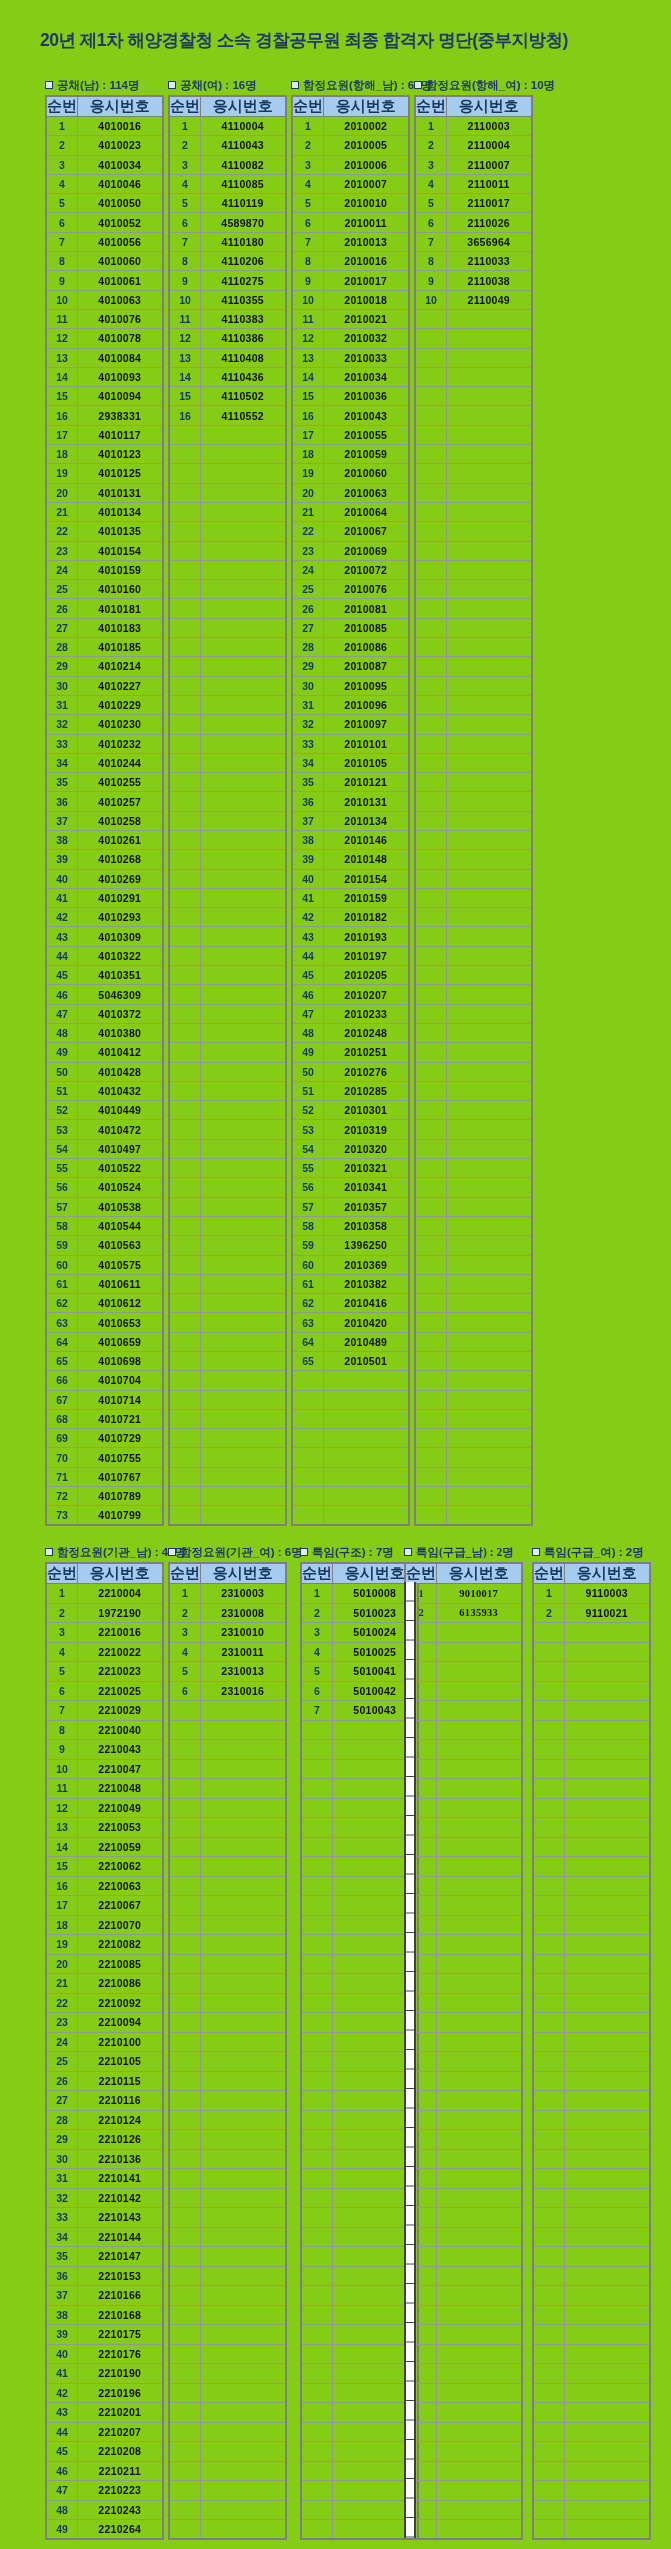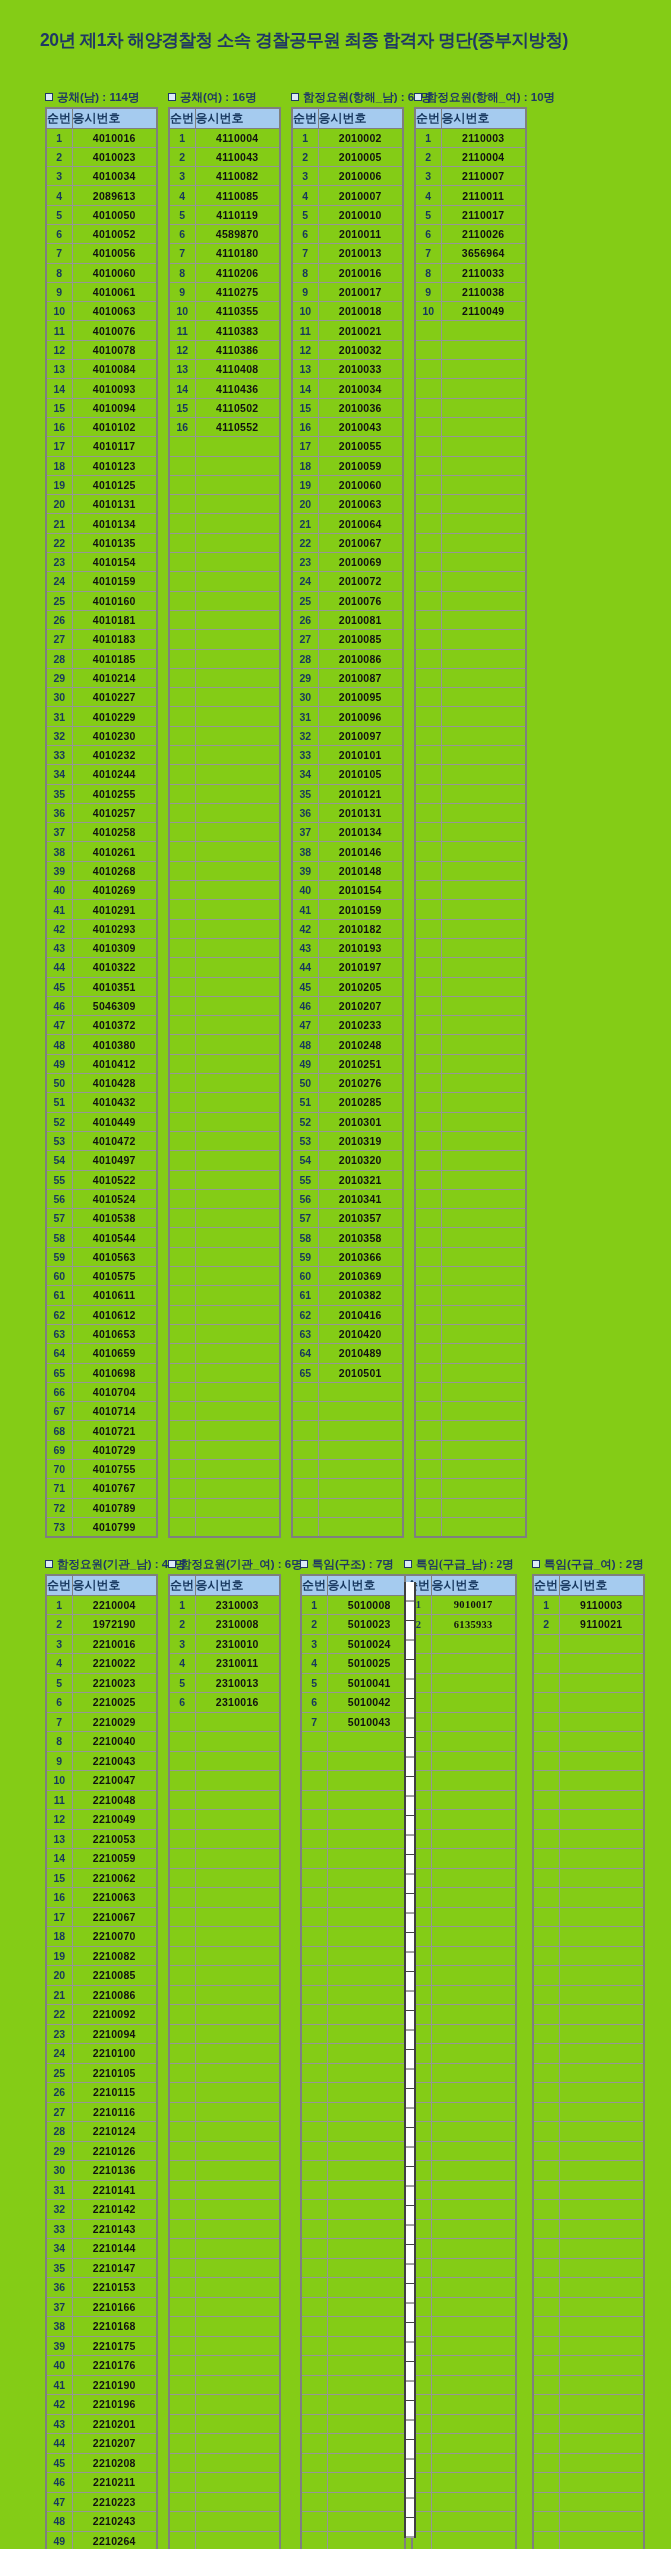--- a/index.html
+++ b/index.html
@@ -14,28 +14,28 @@
   *{margin:0;padding:0;box-sizing:border-box;}
   body{background:#ffffff;font-family:"Liberation Sans","DejaVu Sans",sans-serif;}
   .page{position:relative;width:671px;height:2549px;background:#84cc16;overflow:hidden;}
   .title{position:absolute;left:40px;top:28px;font-size:17.5px;font-weight:bold;
          color:var(--title-color);letter-spacing:-0.5px;white-space:nowrap;}
   .block{position:absolute;left:0;width:671px;}
   #block-0{top:78px;height:1455px;}
   #block-1{top:1545px;height:1000px;}
   .tablewrap{position:absolute;top:0;}
   .caption{height:14px;margin-bottom:3px;font-size:11.5px;font-weight:bold;
-           color:var(--caption-color);white-space:nowrap;display:flex;align-items:center;margin-top:12px;}
+           color:var(--caption-color);white-space:nowrap;display:flex;align-items:center;}
   .bullet{display:inline-block;width:8px;height:8px;border:1.5px solid var(--caption-color);
           background:#DDEBF7;margin-right:4px;flex:0 0 auto;}
   table{border-collapse:collapse;table-layout:fixed;}
   table, .grid-table{border:2px solid var(--border-strong);}
   th,td{border:1px solid var(--border-light);overflow:hidden;white-space:nowrap;}
-  th{background:var(--header-bg);color:var(--seq-color);font-size:12px;font-weight:bold;
-     height:20px;text-align:left;border-color:var(--border-strong);}
+  th{background:var(--header-bg);color:var(--seq-color);font-size:15px;font-weight:bold;
+     height:20px;text-align:center;border-color:var(--border-strong);}
   td{text-align:center;font-size:10.5px;font-weight:bold;}
   td.seq{width:26px;color:var(--seq-color);}
   td.val{width:85px;color:var(--val-color);letter-spacing:0.3px;}
   th.seq{width:26px;} th.val{width:85px;}
   .b0 td{height:19.3px;}
   .b1 td{height:19.5px;}
   .strip{position:absolute;width:12px;border-left:2px solid #404040;border-right:2px solid #404040;
          background:repeating-linear-gradient(to bottom,#ffffff 0px,#ffffff 18.5px,#404040 18.5px,#404040 19.5px);}
 </style>
 </head>
@@ -64,21 +64,21 @@
             <tr>
               <td class="seq">2</td>
               <td class="val">4010023</td>
             </tr>
             <tr>
               <td class="seq">3</td>
               <td class="val">4010034</td>
             </tr>
             <tr>
               <td class="seq">4</td>
-              <td class="val">2089613</td>
+              <td class="val">4010046</td>
             </tr>
             <tr>
               <td class="seq">5</td>
               <td class="val">4010050</td>
             </tr>
             <tr>
               <td class="seq">6</td>
               <td class="val">4010052</td>
             </tr>
             <tr>
@@ -112,21 +112,21 @@
             <tr>
               <td class="seq">14</td>
               <td class="val">4010093</td>
             </tr>
             <tr>
               <td class="seq">15</td>
               <td class="val">4010094</td>
             </tr>
             <tr>
               <td class="seq">16</td>
-              <td class="val">4010102</td>
+              <td class="val">2938331</td>
             </tr>
             <tr>
               <td class="seq">17</td>
               <td class="val">4010117</td>
             </tr>
             <tr>
               <td class="seq">18</td>
               <td class="val">4010123</td>
             </tr>
             <tr>
@@ -900,21 +900,21 @@
             <tr>
               <td class="seq">57</td>
               <td class="val">2010357</td>
             </tr>
             <tr>
               <td class="seq">58</td>
               <td class="val">2010358</td>
             </tr>
             <tr>
               <td class="seq">59</td>
-              <td class="val">2010366</td>
+              <td class="val">1396250</td>
             </tr>
             <tr>
               <td class="seq">60</td>
               <td class="val">2010369</td>
             </tr>
             <tr>
               <td class="seq">61</td>
               <td class="val">2010382</td>
             </tr>
             <tr>

